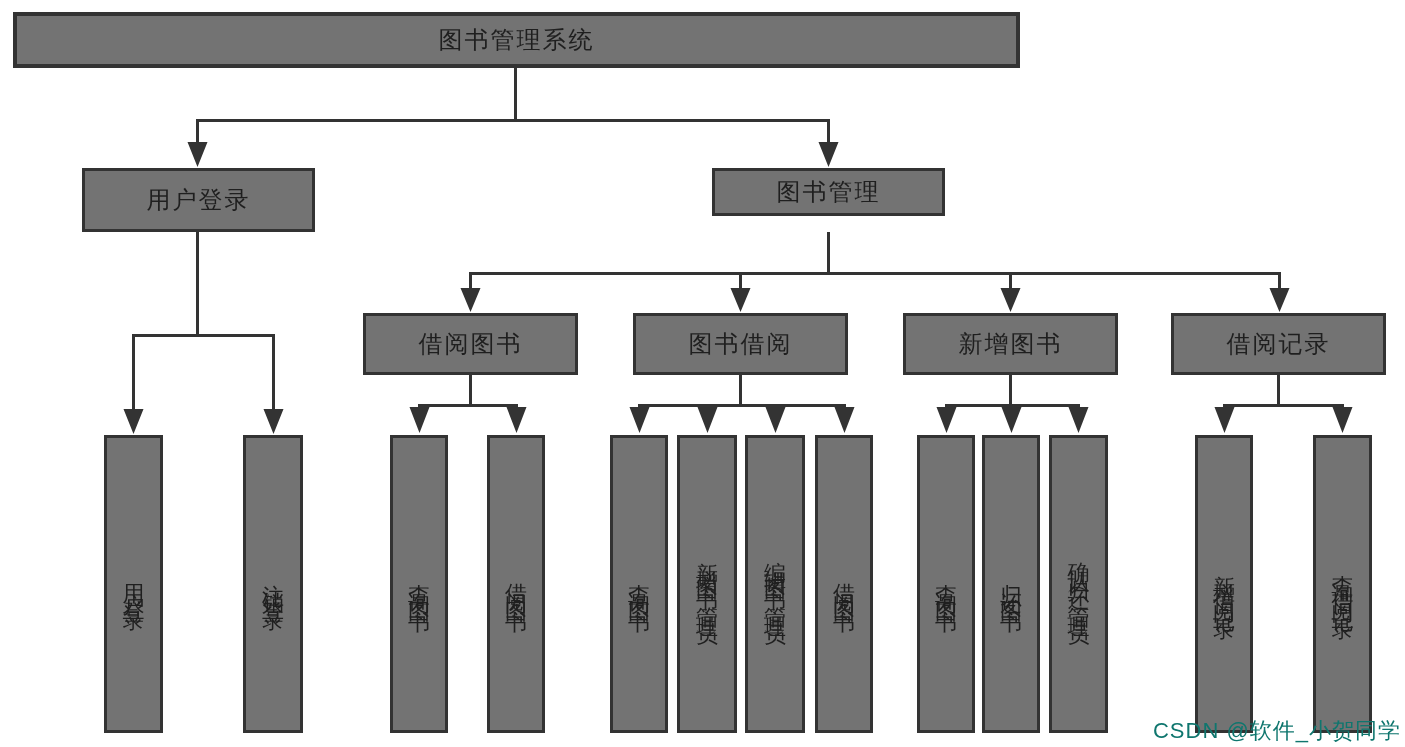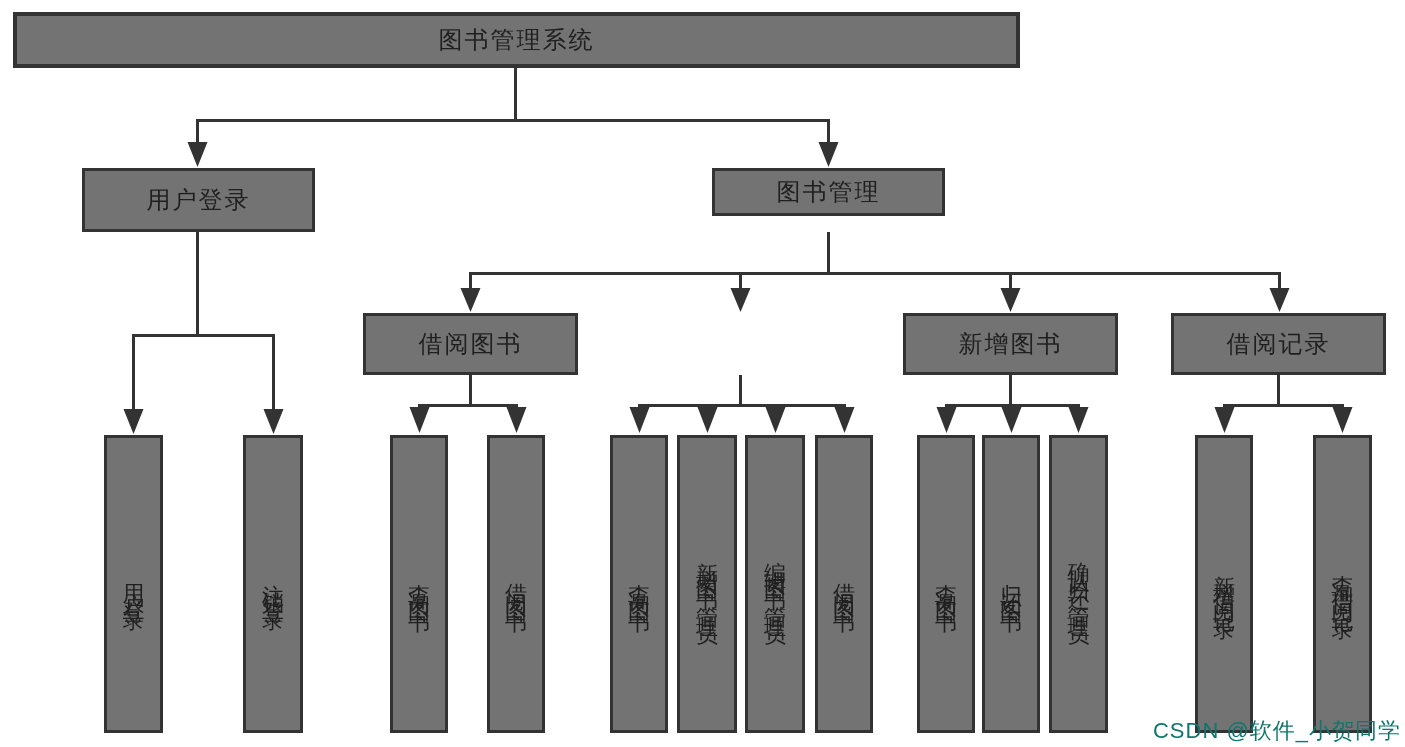--- a/index.html
+++ b/index.html
@@ -105,20 +105,23 @@
   <div class="box" style="left:82px;top:168px;width:233px;height:64px">
     <span>用户登录</span>
   </div>
   <div class="box" style="left:712px;top:168px;width:233px;height:48px">
     <span>图书管理</span>
   </div>
 
   <div class="box" style="left:363px;top:313px;width:215px;height:62px">
     <span>借阅图书</span>
   </div>
+  <div class="box" style="left:633px;top:313px;width:215px;height:62px">
+    <span>图书借阅</span>
+  </div>
   <div class="box" style="left:903px;top:313px;width:215px;height:62px">
     <span>新增图书</span>
   </div>
   <div class="box" style="left:1171px;top:313px;width:215px;height:62px">
     <span>借阅记录</span>
   </div>
 
   <div class="box vbox" style="left:104px;width:59px">
     <span>用户登录</span>
   </div>

